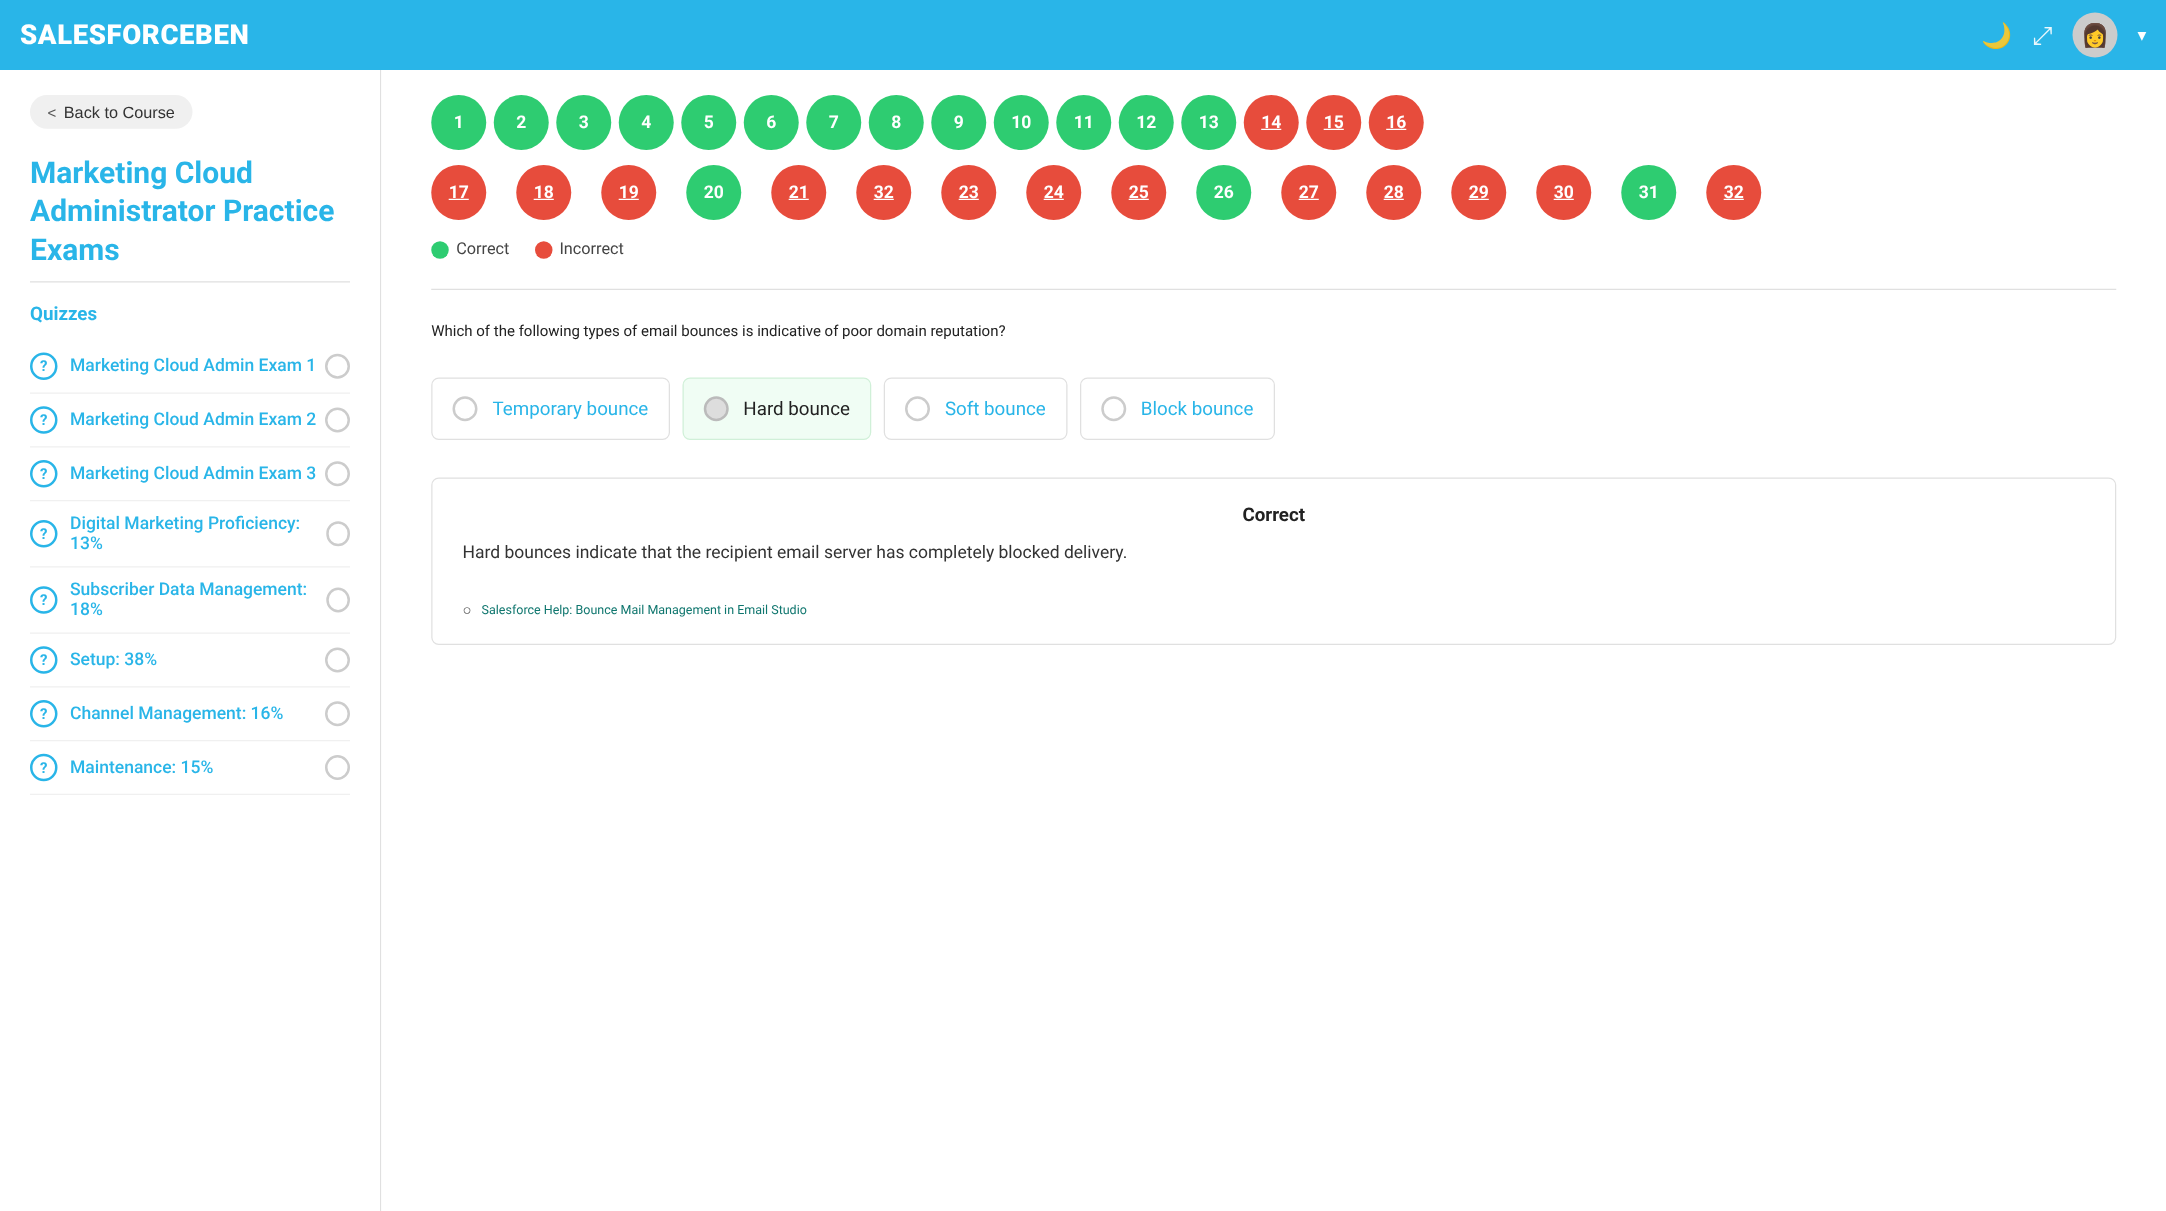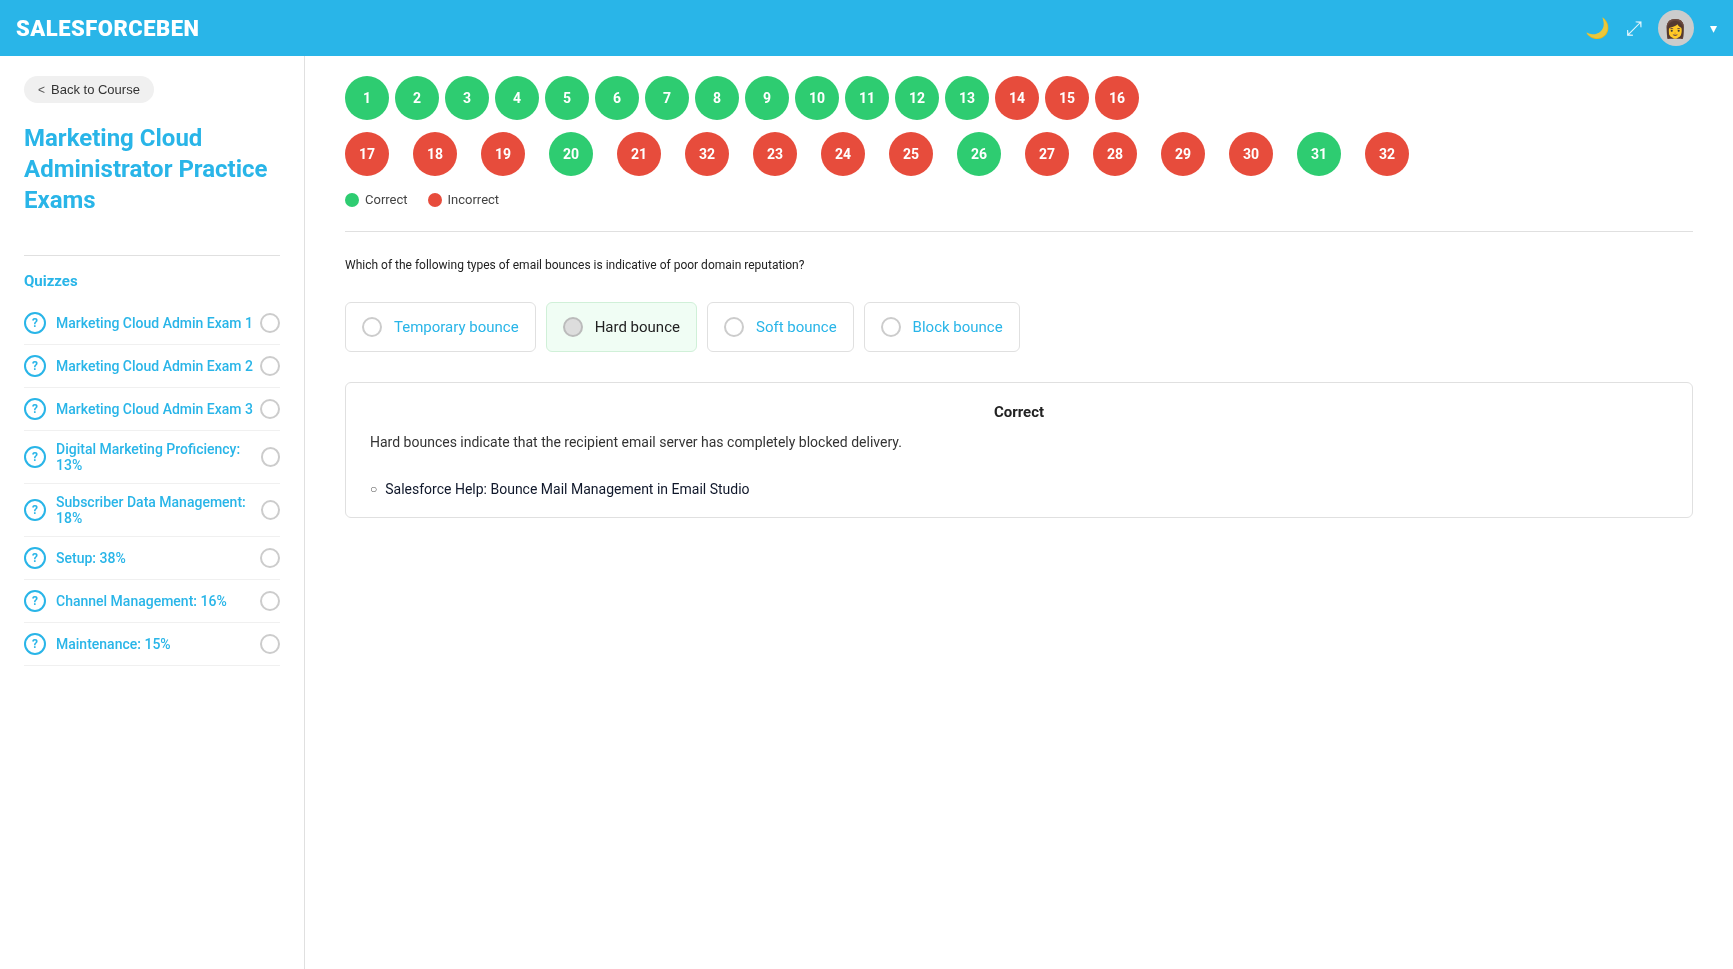--- a/index.html
+++ b/index.html
@@ -74,21 +74,21 @@
       color: #333;
       cursor: pointer;
       margin-bottom: 20px;
     }
     .back-btn::before { content: '<'; font-size: 12px; color: #555; }
     .sidebar-title {
       color: #29b5e8;
       font-size: 24px;
       font-weight: 700;
       line-height: 1.3;
-      margin-bottom: 38px;
+      margin-bottom: 8px;
     }
     .sidebar-divider { border: none; border-top: 1px solid #e0e0e0; margin-bottom: 16px; }
     .quizzes-label {
       color: #29b5e8;
       font-size: 15px;
       font-weight: 700;
       margin-bottom: 12px;
     }
     .quiz-item {
       display: flex;
@@ -152,21 +152,21 @@
       display: flex;
       align-items: center;
       justify-content: center;
       color: white;
       font-weight: 700;
       font-size: 14px;
       cursor: pointer;
       flex-shrink: 0;
     }
     .q-num.correct { background: #2ecc71; }
-    .q-num.incorrect { background: #e74c3c; }
+    .q-num.incorrect { background: #e74c3c; text-decoration: underline; }
 
     
     .legend {
       display: flex;
       align-items: center;
       gap: 20px;
       margin-bottom: 24px;
     }
     .legend-item {
       display: flex;
@@ -254,22 +254,22 @@
       display: flex;
       align-items: center;
       gap: 8px;
     }
     .explanation-link-row::before {
       content: '○';
       font-size: 12px;
       color: #555;
     }
     .explanation-link {
-      color: #0f172a;
-      font-size: 14px;
+      color: #0f766e;
+      font-size: 10px;
       text-decoration: none;
       text-align: center;
     }
 
     
     .sidebar::-webkit-scrollbar, .content::-webkit-scrollbar { width: 8px; }
     .sidebar::-webkit-scrollbar-track, .content::-webkit-scrollbar-track { background: #f5f5f5; }
     .sidebar::-webkit-scrollbar-thumb, .content::-webkit-scrollbar-thumb { background: #ccc; border-radius: 4px; }
   </style>
 </head>

